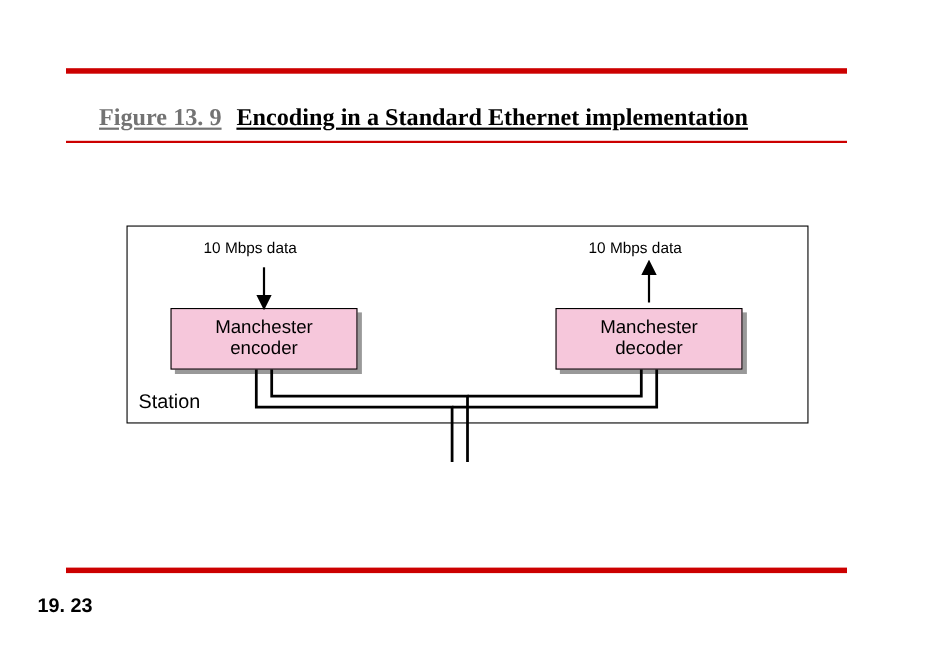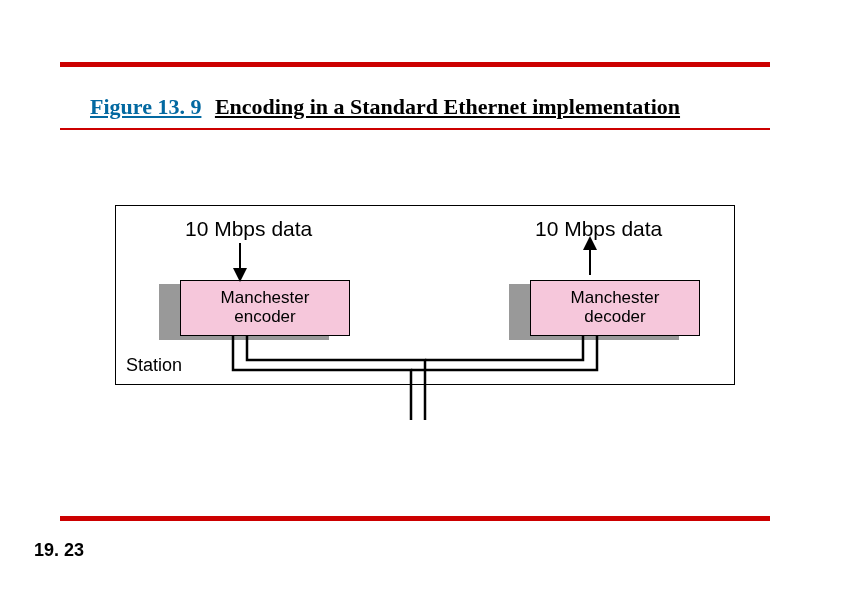--- a/index.html
+++ b/index.html
@@ -30,21 +30,21 @@
     height: 2px;
     background: #cc0000;
   }
   .title-line {
     position: absolute;
     left: 90px;
     top: 94px;
     font-size: 22px;
   }
   .title-line .fig {
-    color: #0369a1;
+    color: #737373;
     font-weight: bold;
     text-decoration: underline;
   }
   .title-line .caption {
     font-weight: bold;
     text-decoration: underline;
     margin-left: 8px;
   }
   .page-number {
     position: absolute;
@@ -75,21 +75,21 @@
     position: absolute;
     left: 10px;
     bottom: 8px;
     font-family: "Myriad Pro","Segoe UI",Arial,sans-serif;
     font-size: 18px;
     text-align: right;
   }
   .datalabel {
     position: absolute;
     font-family: "Myriad Pro","Segoe UI",Arial,sans-serif;
-    font-size: 21px;
+    font-size: 14px;
     white-space: nowrap;
   }
   .pinkbox {
     position: absolute;
     width: 170px;
     height: 56px;
     box-sizing: border-box;
   }
   .pinkbox .shadow {
     position: absolute;
@@ -108,21 +108,20 @@
     background: #f6c7db;
     border: 1.5px solid #000;
     box-sizing: border-box;
     display: flex;
     align-items: center;
     justify-content: center;
     text-align: center;
     font-family: "Myriad Pro","Segoe UI",Arial,sans-serif;
     font-size: 17px;
     line-height: 1.1;
-    margin-left: 25px;
   }
   .twisted-label {
     position: absolute;
     font-family: "Myriad Pro","Segoe UI",Arial,sans-serif;
     font-size: 18px;
     white-space: nowrap;
   }
   svg.wires {
     position: absolute;
     left: 0;

